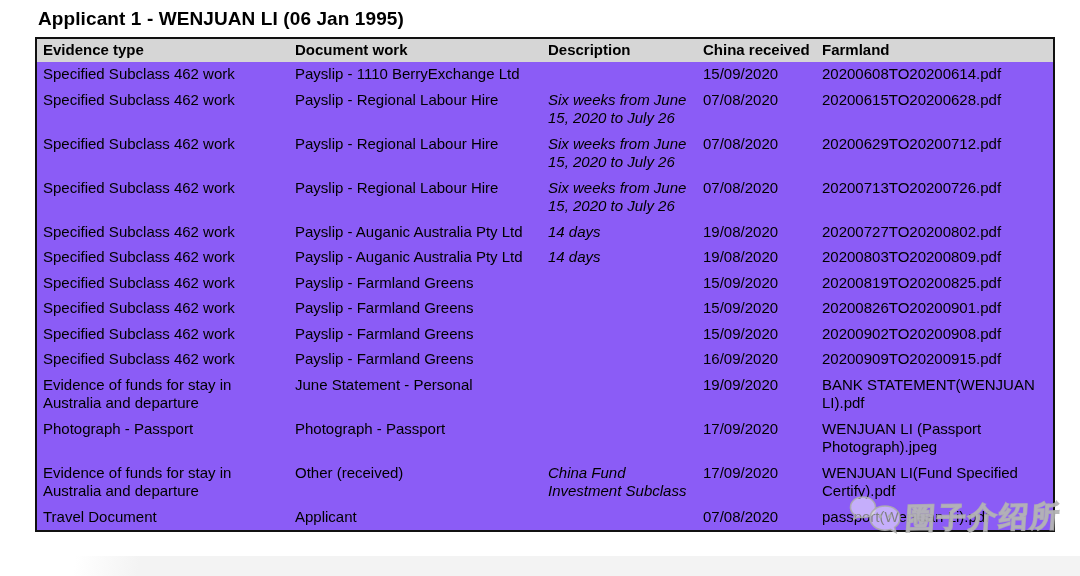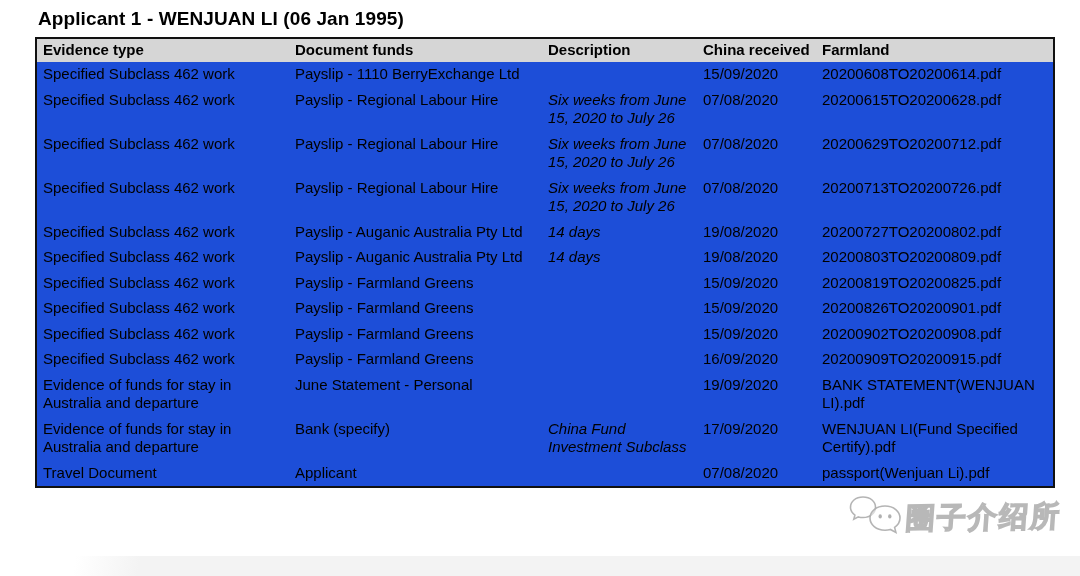--- a/index.html
+++ b/index.html
@@ -21,21 +21,21 @@
     letter-spacing:0.1px;
     white-space:nowrap;
     text-align:right;
   }
   table.evidence {
     position:absolute; left:35px; top:37px;
     width:1020px;
     border-collapse:collapse;
     table-layout:fixed;
     border:2px solid var(--border-color, #111111);
-    background:#1d4ed8;
+    background:#8b5cf6;
   }
   table.evidence th {
     background: var(--header-bg, #d6d6d6);
     font-weight:bold; text-align:left;
     font-size:15px; line-height:18.5px;
     padding:2px 6px 2.5px 6px;
     vertical-align:top;
     white-space:nowrap; overflow:hidden;
   }
   table.evidence td {
@@ -78,21 +78,21 @@
     <colgroup>
       <col style="width:253px">
       <col style="width:253px">
       <col style="width:155px">
       <col style="width:119px">
       <col>
     </colgroup>
     <thead>
       <tr>
         <th>Evidence type</th>
-        <th>Document funds</th>
+        <th>Document work</th>
         <th>Description</th>
         <th>China received</th>
         <th>Farmland</th>
       </tr>
     </thead>
     <tbody>
         <tr>
           <td>Specified Subclass 462 work</td>
           <td>Payslip - 1110 BerryExchange Ltd</td>
           <td></td>
@@ -163,22 +163,29 @@
           <td>20200909TO20200915.pdf</td>
         </tr>
         <tr>
           <td>Evidence of funds for stay in Australia and departure</td>
           <td>June Statement - Personal</td>
           <td></td>
           <td>19/09/2020</td>
           <td>BANK STATEMENT(WENJUAN LI).pdf</td>
         </tr>
         <tr>
+          <td>Photograph - Passport</td>
+          <td>Photograph - Passport</td>
+          <td></td>
+          <td>17/09/2020</td>
+          <td>WENJUAN LI (Passport Photograph).jpeg</td>
+        </tr>
+        <tr>
           <td>Evidence of funds for stay in Australia and departure</td>
-          <td>Bank (specify)</td>
+          <td>Other (received)</td>
           <td>China Fund Investment Subclass</td>
           <td>17/09/2020</td>
           <td>WENJUAN LI(Fund Specified Certify).pdf</td>
         </tr>
         <tr>
           <td>Travel Document</td>
           <td>Applicant</td>
           <td></td>
           <td>07/08/2020</td>
           <td>passport(Wenjuan Li).pdf</td>

